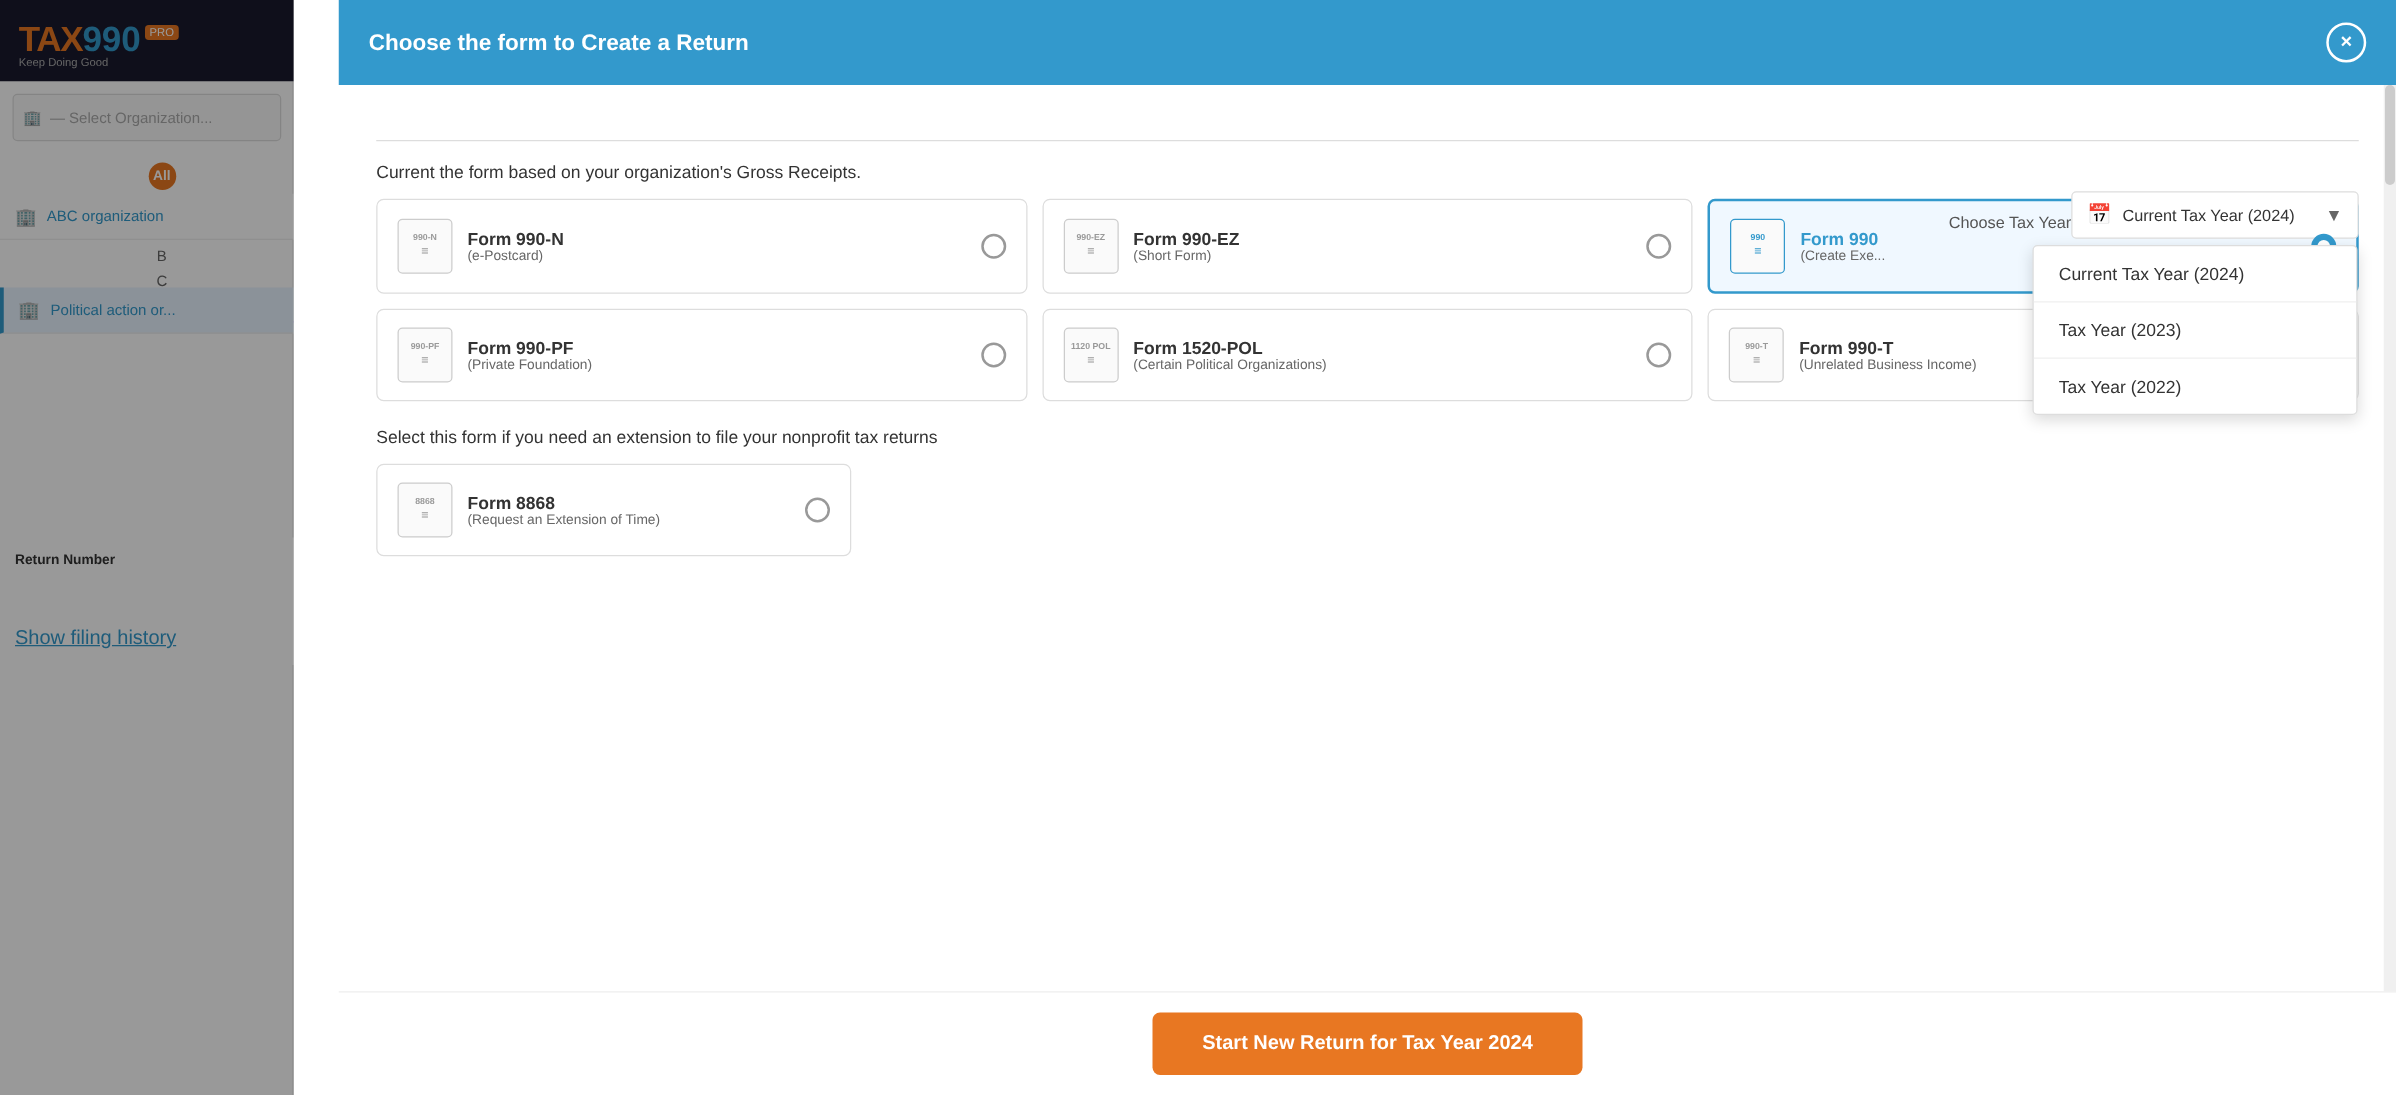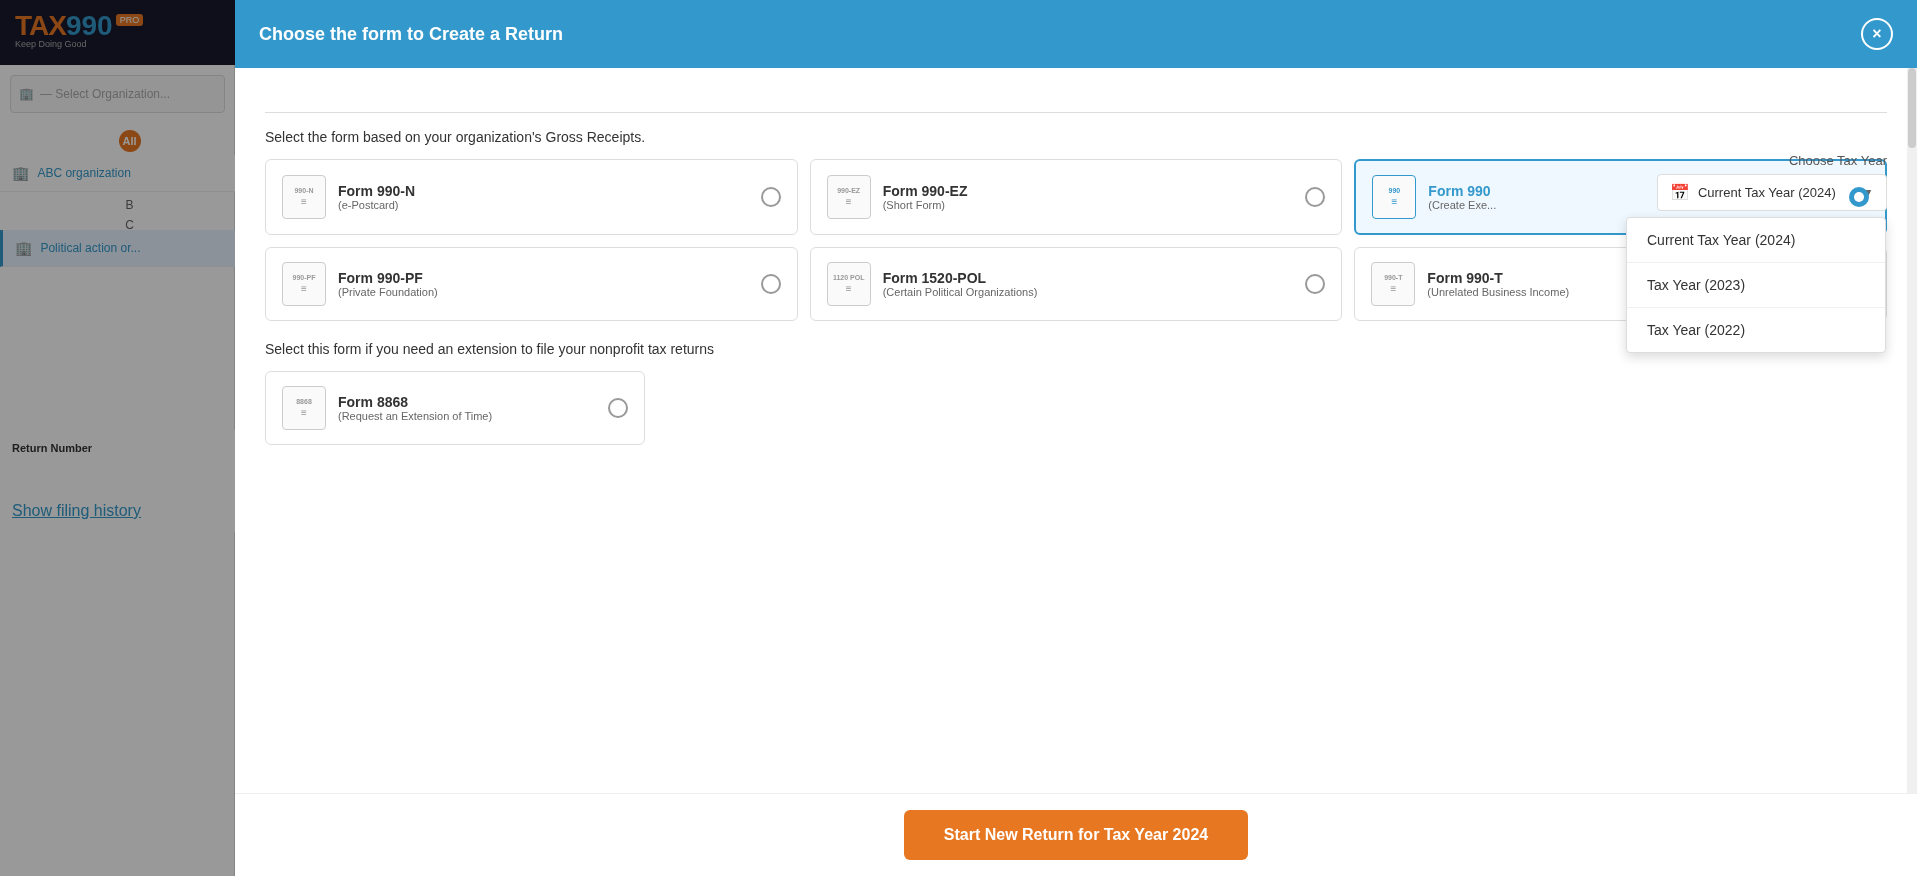--- a/index.html
+++ b/index.html
@@ -5,21 +5,21 @@
     * { box-sizing: border-box; margin: 0; padding: 0; }
     body { font-family: Arial, sans-serif; background: #e8e8e8; width: 1917px; height: 876px; overflow: hidden; position: relative; }
 
     
     .bg-sidebar {
       position: absolute; top: 0; left: 0; width: 235px; height: 876px;
       background: #fff; border-right: 1px solid #ddd;
     }
     .bg-header {
       position: absolute; top: 0; left: 0; width: 235px; height: 65px;
-      background: #1a1a2e; display: flex; align-items: flex-start; padding: 10px 15px;
+      background: #1a1a2e; display: flex; align-items: flex-end; padding: 10px 15px;
     }
     .logo-tax { color: #e87722; font-size: 28px; font-weight: 900; letter-spacing: -1px; }
     .logo-990 { color: #3399cc; font-size: 28px; font-weight: 900; }
     .logo-pro { background: #e87722; color: white; font-size: 9px; padding: 1px 4px; border-radius: 3px; margin-left: 3px; vertical-align: top; margin-top: 4px; display: inline-block; }
     .logo-tagline { color: #aaa; font-size: 9px; display: block; margin-top: -3px; }
     .bg-search-bar {
       position: absolute; top: 75px; left: 10px; width: 215px; height: 38px;
       border: 1px solid #ddd; border-radius: 4px; display: flex; align-items: center;
       padding: 0 8px; background: #f9f9f9; color: #aaa; font-size: 12px;
     }
@@ -53,20 +53,21 @@
     .modal-overlay {
       position: absolute; top: 0; left: 0; width: 1917px; height: 876px;
       background: rgba(0,0,0,0.4); z-index: 10;
     }
 
     
     .modal {
       position: absolute; top: 0; left: 235px; right: 0; bottom: 0;
       background: #fff; z-index: 20; display: flex; flex-direction: column;
       overflow: hidden;
+      padding-left: 36px;
     }
     .modal-header {
       background: #3399cc; color: white; padding: 18px 24px;
       display: flex; align-items: center; justify-content: space-between; flex-shrink: 0;
     }
     .modal-header-title { font-size: 18px; font-weight: bold; }
     .modal-close-btn {
       width: 32px; height: 32px; border-radius: 50%; border: 2px solid white;
       background: transparent; color: white; font-size: 16px; cursor: pointer;
       display: flex; align-items: center; justify-content: center; font-weight: bold;
@@ -76,21 +77,21 @@
     }
     .org-info { margin-bottom: 20px; }
     .org-name { font-size: 16px; font-weight: bold; color: #333; }
     .org-name span { font-weight: normal; }
     .org-address { font-size: 13px; color: #666; margin-top: 4px; }
     .divider { border: none; border-top: 1px solid #ddd; margin: 16px 0; }
 
     
     .tax-year-section {
       position: absolute; top: 85px; right: 30px;
-      display: flex; flex-direction: column; align-items: flex-end;
+      display: flex; flex-direction: row; align-items: flex-end;
     }
     .tax-year-label { font-size: 13px; color: #555; margin-bottom: 6px; }
     .tax-year-select {
       border: 1px solid #ddd; border-radius: 4px; padding: 8px 12px;
       display: flex; align-items: center; gap: 8px; cursor: pointer;
       background: #fff; min-width: 230px; position: relative;
     }
     .tax-year-select .cal-icon { color: #3399cc; font-size: 16px; }
     .tax-year-select .select-text { font-size: 13px; color: #333; flex: 1; }
     .tax-year-select .arrow { color: #666; font-size: 14px; }
@@ -228,21 +229,21 @@
         <div class="dropdown-menu">
           <div class="dropdown-item">Current Tax Year (2024)</div>
           <div class="dropdown-item">Tax Year (2023)</div>
           <div class="dropdown-item">Tax Year (2022)</div>
         </div>
       </div>
     </div>
 
     <hr class="divider">
 
-    <div class="section-label">Select the form based on your organization's Gross Receipts.</div>
+    <div class="section-label">Current the form based on your organization's Gross Receipts.</div>
 
     <div class="forms-grid">
 
       <div class="form-card">
         <div class="form-card-left">
           <div class="form-icon-box">
             <span class="form-label-small">990-N</span>
             <span class="lines">≡</span>
           </div>
           <div class="form-card-info">

